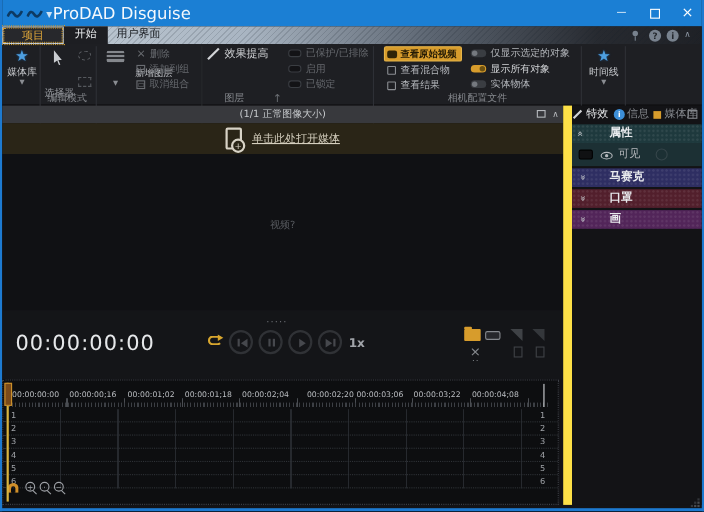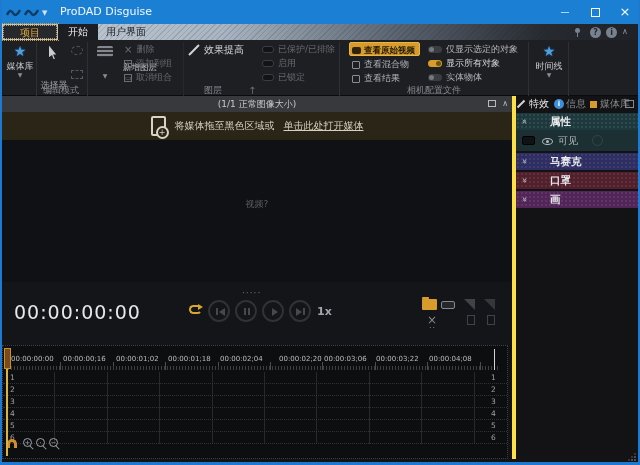--- a/index.html
+++ b/index.html
@@ -5,21 +5,21 @@
   html,body{margin:0;padding:0;background:#000;}
   *{box-sizing:border-box;}
   body{font-family:"DejaVu Sans",sans-serif;}
   .window{position:relative;width:640px;height:465px;background:#131316;overflow:hidden;
     border-left:2px solid #1d7ad0;border-right:2px solid #1d7ad0;border-bottom:3px solid #1d7ad0;}
 
   
   .titlebar{position:absolute;left:-2px;top:0;width:640px;height:24px;background:#1b7fd4;color:#f2f7fb;}
   .wave{position:absolute;top:6px;width:15px;height:12px;}
   .tcaret{position:absolute;left:42px;top:9px;font-size:7px;color:#cfe4f6;}
-  .wtitle{position:absolute;left:60px;top:0;line-height:24px;font-size:11px;color:#f4f8fc;text-align:right;}
+  .wtitle{position:absolute;left:48px;top:0;line-height:24px;font-size:15px;color:#f4f8fc;text-align:right;}
   .wctl{position:absolute;top:0;width:30px;height:24px;line-height:24px;text-align:center;color:#fff;}
   .maxbox{display:inline-block;width:9px;height:9px;border:1px solid #fff;vertical-align:middle;}
 
   
   .tabstrip{position:absolute;left:-2px;top:24px;width:640px;height:16px;
     background:linear-gradient(90deg,#c4ced7 0%,#a9b5c2 35%,#5b6470 62%,#272a30 85%,#1f2126 100%);}
   .tabstrip::after{content:"";position:absolute;inset:0;
     background:repeating-linear-gradient(135deg,rgba(20,30,40,.14) 0 1px,transparent 1px 4px);}
   .projbtn{position:absolute;left:3px;top:1px;width:54px;height:14px;line-height:13px;text-align:center;
     background:#27282c;border:1px dotted #cf9c2f;outline:1px dotted #cf9c2f;outline-offset:1px;
@@ -94,21 +94,21 @@
   .speed{position:absolute;left:315px;top:23px;color:#a2a5aa;font-size:11px;font-weight:bold;}
   .folder{position:absolute;left:420px;top:17px;width:15px;height:11px;background:#d79c2c;border-radius:1px;}
   .folder::before{content:"";position:absolute;left:0;top:-2px;width:7px;height:2px;background:#d79c2c;border-radius:1px 1px 0 0;}
   .slate{position:absolute;left:439px;top:19px;width:14px;height:8px;border:1px solid #85888d;border-radius:2px;background:#26272b;}
   .scissors{position:absolute;left:425px;top:32px;color:#85888d;font-size:12px;line-height:12px;}
   .scissors::after{content:"..";position:absolute;left:2px;top:6px;font-size:8px;letter-spacing:1px;}
   .flag{position:absolute;top:17px;width:0;height:0;border-top:11px solid #3f4246;border-left:11px solid transparent;}
   .stamp{position:absolute;top:33px;width:8px;height:10px;border:1px solid #3f4246;}
 
   
-  .rpanel{position:absolute;left:510px;top:96px;width:126px;height:363px;background:#131316;border-left:4px solid #fde047;}
+  .rpanel{position:absolute;left:510px;top:96px;width:126px;height:363px;background:#131316;border-left:8px solid #fde047;}
   .ptabs{position:absolute;left:0;top:0;width:100%;height:16px;line-height:16px;font-size:10px;}
   .ptab{position:absolute;top:0;white-space:nowrap;}
   .penw{position:absolute;width:2px;height:10px;background:#d2d4d7;transform:rotate(45deg);top:3px;}
   .infoc{position:absolute;top:3px;width:10px;height:10px;border-radius:50%;background:#3d8fd8;color:#fff;font-size:7px;font-weight:bold;text-align:center;line-height:10px;}
   .ysq{position:absolute;top:5px;width:7px;height:7px;background:#d79c2c;}
   .pwin{position:absolute;right:4px;top:4px;width:9px;height:8px;border:1px solid #85888d;}
   .sect{position:absolute;left:0;width:100%;height:17px;line-height:17px;color:#e8eaed;font-size:10.5px;font-weight:bold;
     background-image:radial-gradient(rgba(255,255,255,.08) 1px,transparent 1.2px);background-size:4px 4px;padding-left:17px;}
   .sect .slabel{margin-left:17px;}
   .chev{position:absolute;left:3px;top:0;width:11px;height:17px;text-align:center;color:#c9ccd0;font-weight:normal;font-size:9px;line-height:17px;}
@@ -253,21 +253,20 @@
   </div>
 
   <div class="pvheader">
     <span>(1/1  正常图像大小)</span>
     <span class="pvrestore"></span>
     <span class="pvcollapse">∧</span>
   </div>
 
   <div class="dropbar">
     <span class="docicon"></span>
-    <span>将媒体拖至黑色区域或</span>
     <span class="droplink">单击此处打开媒体</span>
   </div>
 
   <div class="canvas">
     <div class="vidq">视频?</div>
   </div>
 
   <div class="transport">
     <span class="timecode">00:00:00:00</span>
     <span class="griddots">·····</span>

